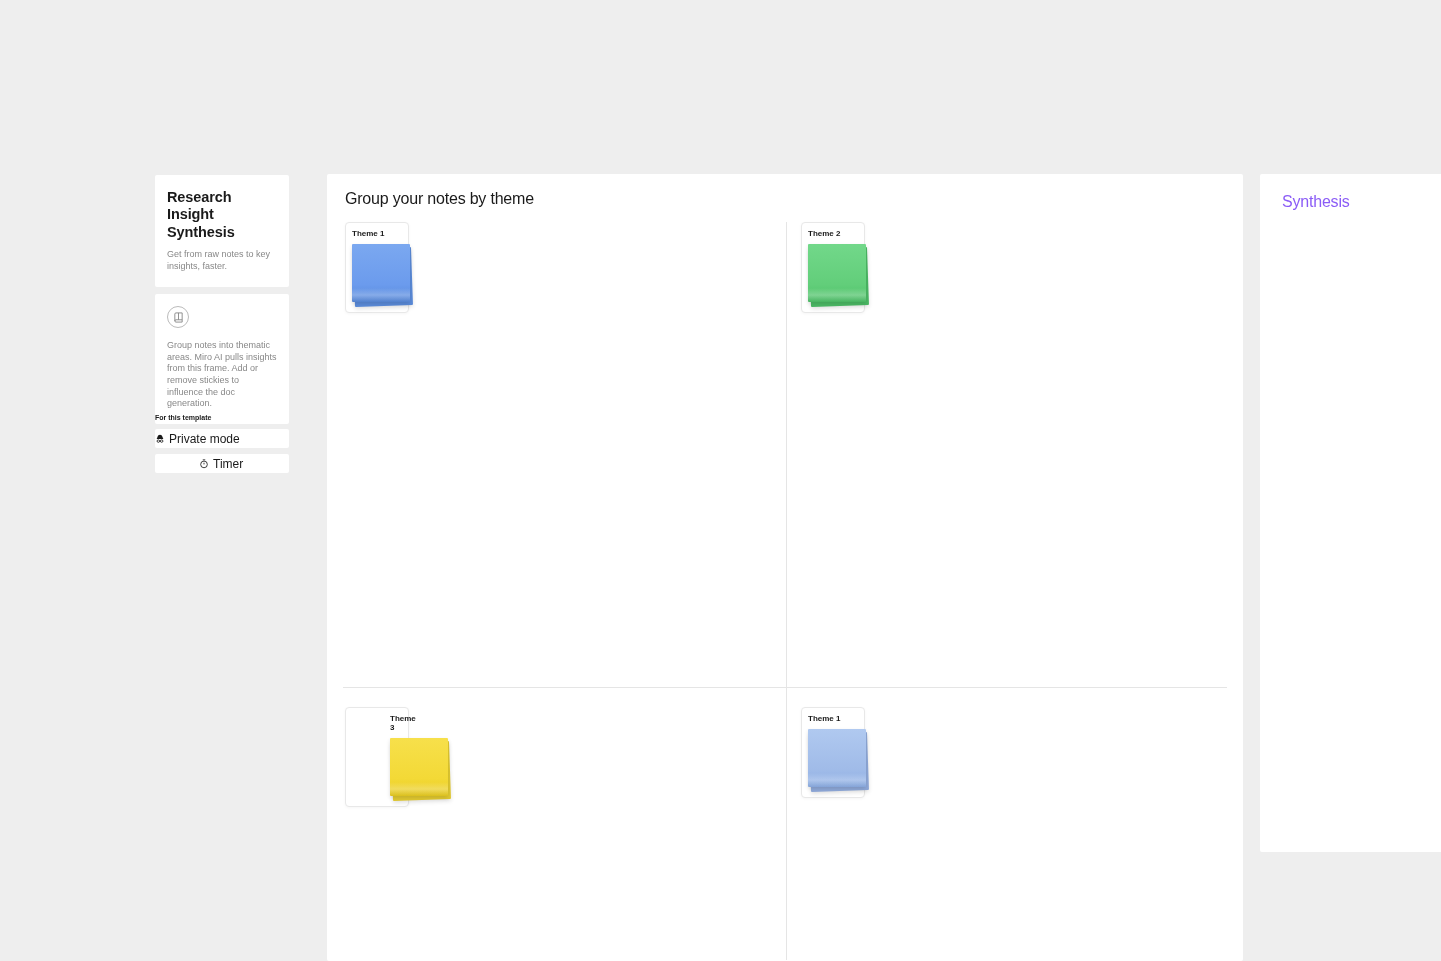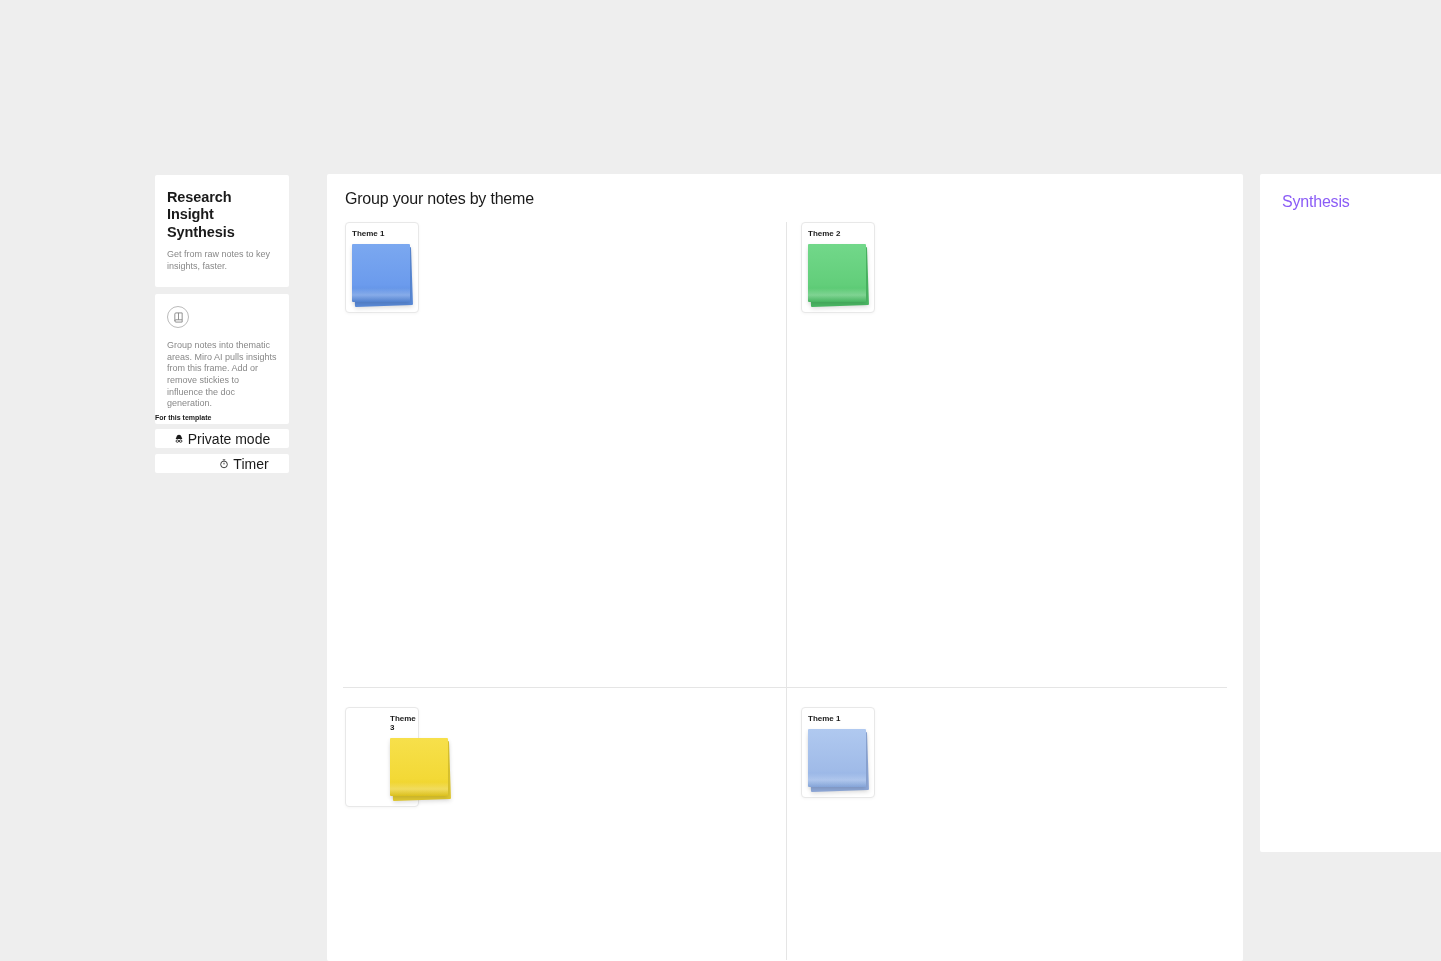--- a/index.html
+++ b/index.html
@@ -91,24 +91,23 @@
     .action-button {
       position: absolute;
       left: 155px;
       width: 134px;
       height: 19px;
       background: #ffffff;
       border: none;
       border-radius: 2px;
       display: flex;
       align-items: center;
-      justify-content: center;
       gap: 4px;
       cursor: pointer;
-      font-size: 14px;
+      font-size: 12px;
       color: #1a1a1a;
       font-family: inherit;
     }
     
     .private-mode-btn {
       top: 429px;
     }
     
     .timer-btn {
       top: 454px;
@@ -160,21 +159,21 @@
       height: 1px;
       background: #e5e5e5;
     }
     
     
     .theme-box {
       position: absolute;
       background: #ffffff;
       border: 1px solid #e8e8e8;
       border-radius: 4px;
-      width: 74px;
+      width: 64px;
       padding: 6px;
       box-shadow: 0 1px 3px rgba(0,0,0,0.04);
     }
     
     .theme-box-1 { left: 18px; top: 48px; }
     .theme-box-2 { left: 474px; top: 48px; }
     .theme-box-3 { left: 18px; top: 533px; padding-left: 44px; }
     .theme-box-4 { left: 474px; top: 533px; }
     
     .theme-label {

